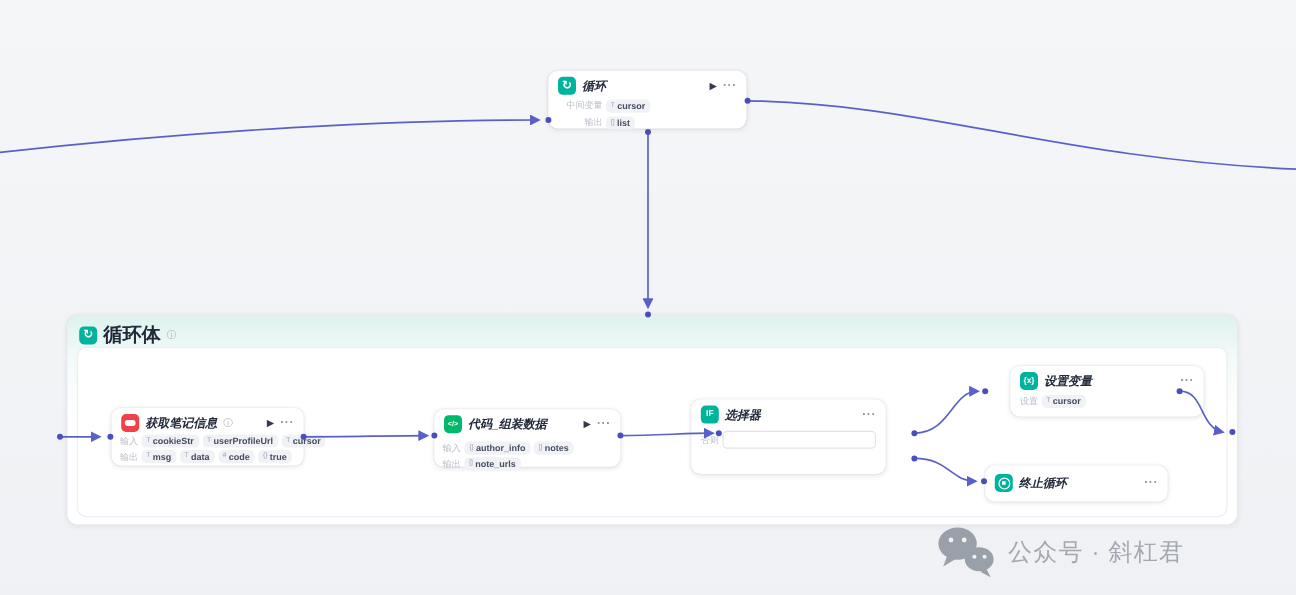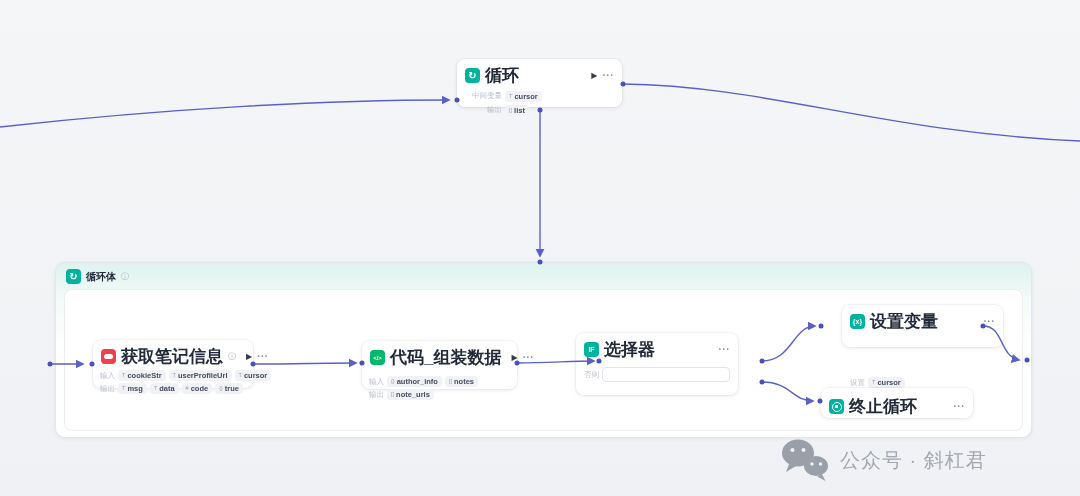--- a/index.html
+++ b/index.html
@@ -14,21 +14,21 @@
   .node{position:absolute;background:#fff;border-radius:8px;z-index:20;
     box-shadow:0 1px 4px rgba(25,32,60,.10),0 0 0 1px rgba(30,40,70,.03);}
   .nhead{display:flex;align-items:center;gap:5px;padding:5px 8px 2px 8px;}
   .nicon{flex:0 0 auto;width:15px;height:15px;border-radius:4px;display:flex;
     align-items:center;justify-content:center;color:#fff;font-weight:700;}
   .ic-teal{background:#00b39c;} .ic-green{background:#00b86b;} .ic-red{background:#f0414b;}
   .ic-loop{font-size:10px;} .ic-if{font-size:7px;letter-spacing:0;} .ic-code{font-size:6px;} .ic-var{font-size:7px;}
   .redpill{width:9px;height:5px;border-radius:2.5px;background:#fff;}
   .stopring{width:8px;height:8px;border:1.2px solid #fff;border-radius:50%;display:flex;align-items:center;justify-content:center;}
   .stopring i{width:3.4px;height:3.4px;background:#fff;display:block;}
-  .ntitle{font-size:17px;font-weight:700;color:#222a3a;white-space:nowrap;}
+  .ntitle{font-size:10px;font-weight:700;color:#222a3a;white-space:nowrap;font-style:italic;}
   .badge{font-size:8px;color:#aab0bc;}
   .spacer{flex:1;}
   .playbtn{font-size:8px;color:#343b4a;}
   .menubtn{font-size:10px;font-weight:700;color:#8a909d;letter-spacing:.5px;line-height:6px;}
   .nrow{display:flex;align-items:center;gap:3px;padding:1.5px 8px;}
   .rlabel{font-size:7.5px;color:#b9bec9;white-space:nowrap;}
   .lbl-r{width:37px;text-align:right;}
   .tag{display:inline-flex;align-items:flex-start;gap:2px;background:#f1f2f6;border-radius:4px;
     padding:1px 4px;font-size:7.5px;font-weight:600;color:#454c5e;white-space:nowrap;line-height:9px;}
   .tag .tt{font-size:5.5px;font-weight:400;color:#9ba2b0;}
@@ -37,21 +37,21 @@
   .selbox{height:13px;border:1px solid #e1e4ea;border-radius:4px;background:#fff;
     display:flex;align-items:center;padding:0 5px;font-size:7px;color:#4a5162;white-space:nowrap;overflow:hidden;}
   .op{font-size:7px;color:#8a90a0;padding:0 2px;}
 
   
   .loop-body{position:absolute;left:55px;top:262px;width:975px;height:174px;z-index:10;
     border:1px solid #e3e6ea;border-radius:10px;
     background:linear-gradient(180deg,#def3ee 0%,#f3faf8 20%,#ffffff 48%);
     box-shadow:0 1px 4px rgba(25,32,60,.06);}
   .lb-head{display:flex;align-items:center;gap:5px;padding:6px 10px;}
-  .lb-title{font-size:10px;font-weight:700;color:#222a3a;}
+  .lb-title{font-size:16px;font-weight:700;color:#222a3a;}
   .lb-inner{position:absolute;left:8px;top:26px;width:957px;height:140px;background:#fff;
     border:1px solid #eceef2;border-radius:8px;}
 
   
   .watermark{position:absolute;left:779px;top:437px;z-index:60;display:flex;align-items:center;gap:9px;}
   .wm-text{font-size:20px;color:#a3a8b0;letter-spacing:1px;white-space:nowrap;}
 </style>
 </head>
 <body>
 
@@ -178,21 +178,21 @@
     </div>
   </div>
 
   <div class="node" style="left:842px;top:305px;width:161px;height:42px;">
     <div class="nhead">
       <span class="nicon ic-teal ic-var">{x}</span>
       <span class="ntitle">设置变量</span>
       <span class="spacer"></span>
       <span class="menubtn">···</span>
     </div>
-    <div class="nrow" style="padding:2px 8px;margin-top:40px;">
+    <div class="nrow" style="padding:2px 8px;">
       <span class="rlabel">设置</span>
       <span class="tag">
           <span class="tt">T</span>
           <span>cursor</span>
         </span>
     </div>
   </div>
 
   <div class="node" style="left:821px;top:388px;width:152px;height:30px;">
     <div class="nhead" style="padding-top:7px;">

